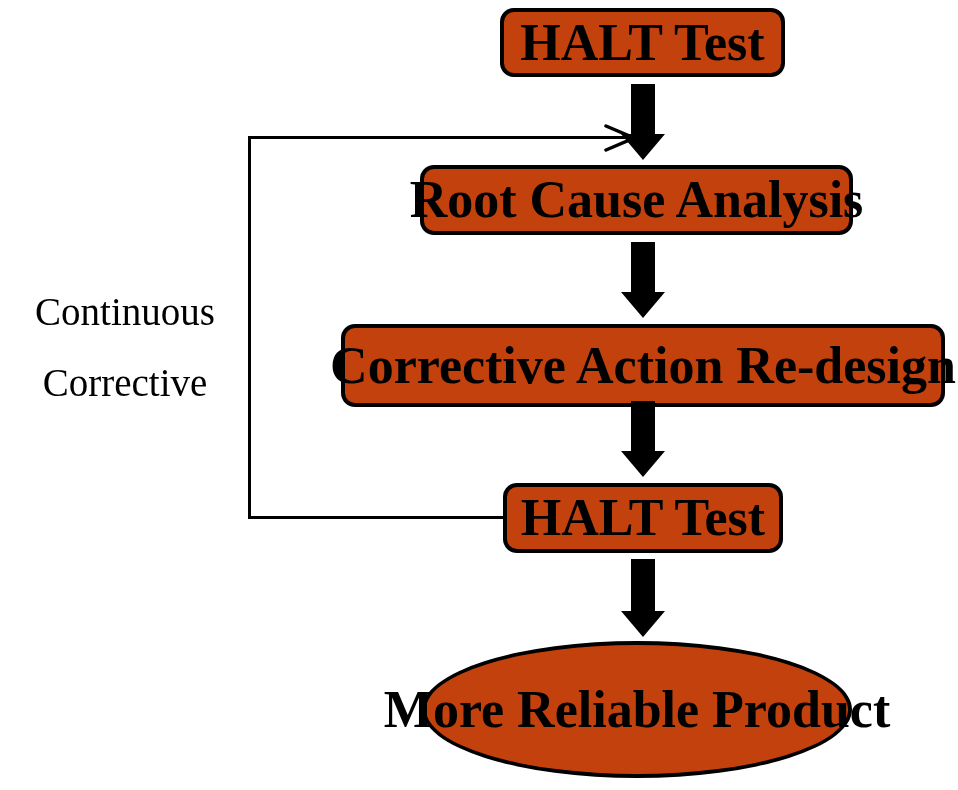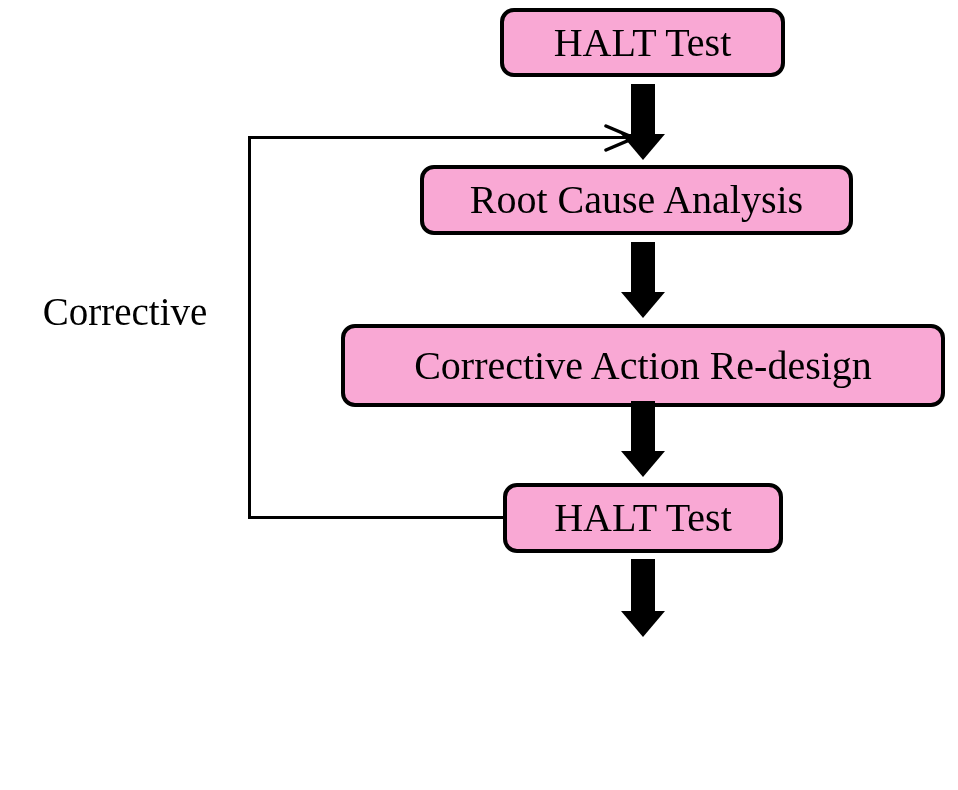--- a/index.html
+++ b/index.html
@@ -12,28 +12,29 @@
     width: 958px;
     height: 790px;
     background: #ffffff;
     font-family: "Liberation Serif", "DejaVu Serif", serif;
     color: #000000;
     overflow: hidden;
   }
   .node {
     position: absolute;
     box-sizing: border-box;
-    background: #f9a8d4;
+    background: #c2410c;
     border: 4px solid #000000;
     display: flex;
     align-items: center;
     justify-content: center;
-    font-size: 40px;
+    font-size: 52px;
     white-space: nowrap;
     line-height: 1;
+    font-weight: bold;
   }
   .rect {
     border-radius: 14px;
   }
   .ellipse {
     border-radius: 50%;
   }
   .fat-arrow {
     position: absolute;
     width: 44px;
@@ -78,20 +79,21 @@
 <div class="canvas">
 
   <div class="line" style="left:248px; top:136px; width:384px; height:3px;"></div>
   <div class="line" style="left:248px; top:136px; width:3px; height:383px;"></div>
   <div class="line" style="left:248px; top:516px; width:256px; height:3px;"></div>
   <svg class="chevron" style="left:598px; top:119px;" width="40" height="38" viewBox="0 0 40 38">
     <path d="M8,7 L36,19 L8,31" fill="none" stroke="#000000" stroke-width="3.5" stroke-linecap="round" stroke-linejoin="miter"></path>
   </svg>
 
   <div class="loop-label">
+    <div>Continuous</div>
     <div>Corrective</div>
   </div>
 
   <div class="node rect" style="left:500px; top:8px; width:285px; height:69px;">
     <span>HALT Test</span>
   </div>
 
   <div class="fat-arrow" style="left:621px; top:84px; height:76px;">
     <div class="shaft" style="height:50px;"></div>
     <div class="head" style="top:50px;"></div>
@@ -117,14 +119,17 @@
 
   <div class="node rect" style="left:503px; top:483px; width:280px; height:70px;">
     <span>HALT Test</span>
   </div>
 
   <div class="fat-arrow" style="left:621px; top:559px; height:78px;">
     <div class="shaft" style="height:52px;"></div>
     <div class="head" style="top:52px;"></div>
   </div>
 
+  <div class="node ellipse" style="left:422px; top:641px; width:430px; height:137px;">
+    <span>More Reliable Product</span>
+  </div>
 
 </div>
 
 </body></html>

